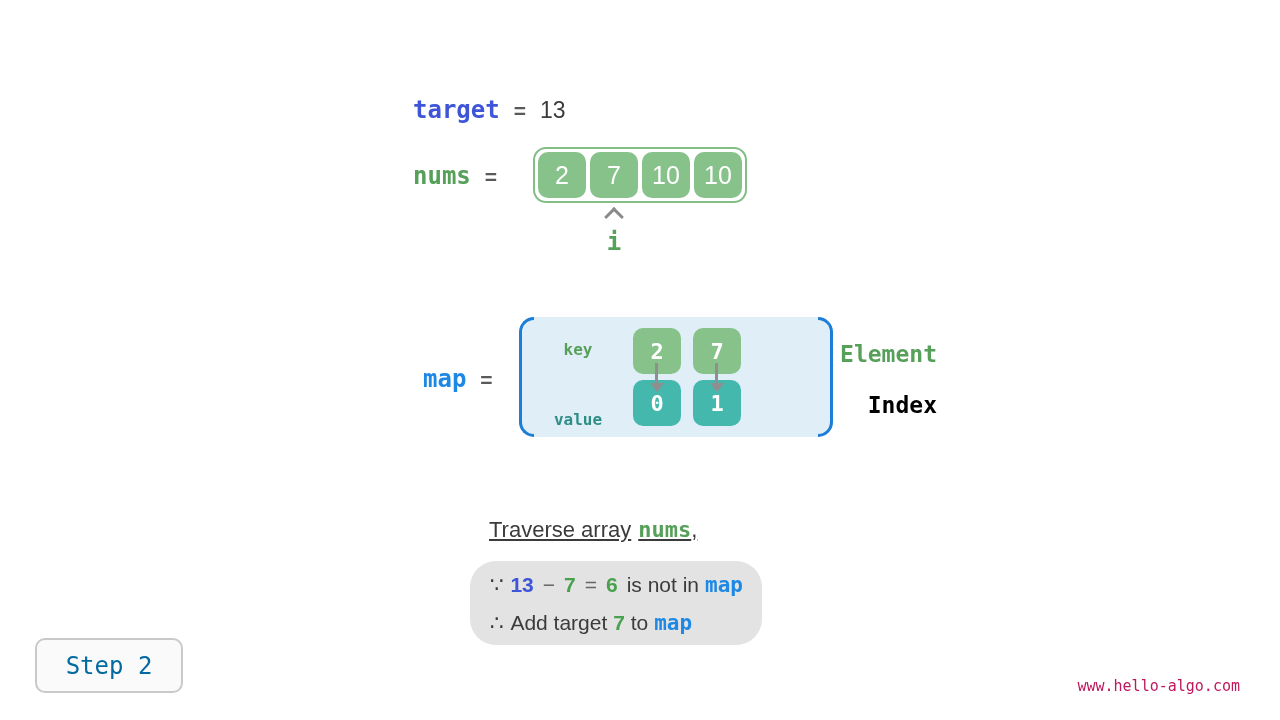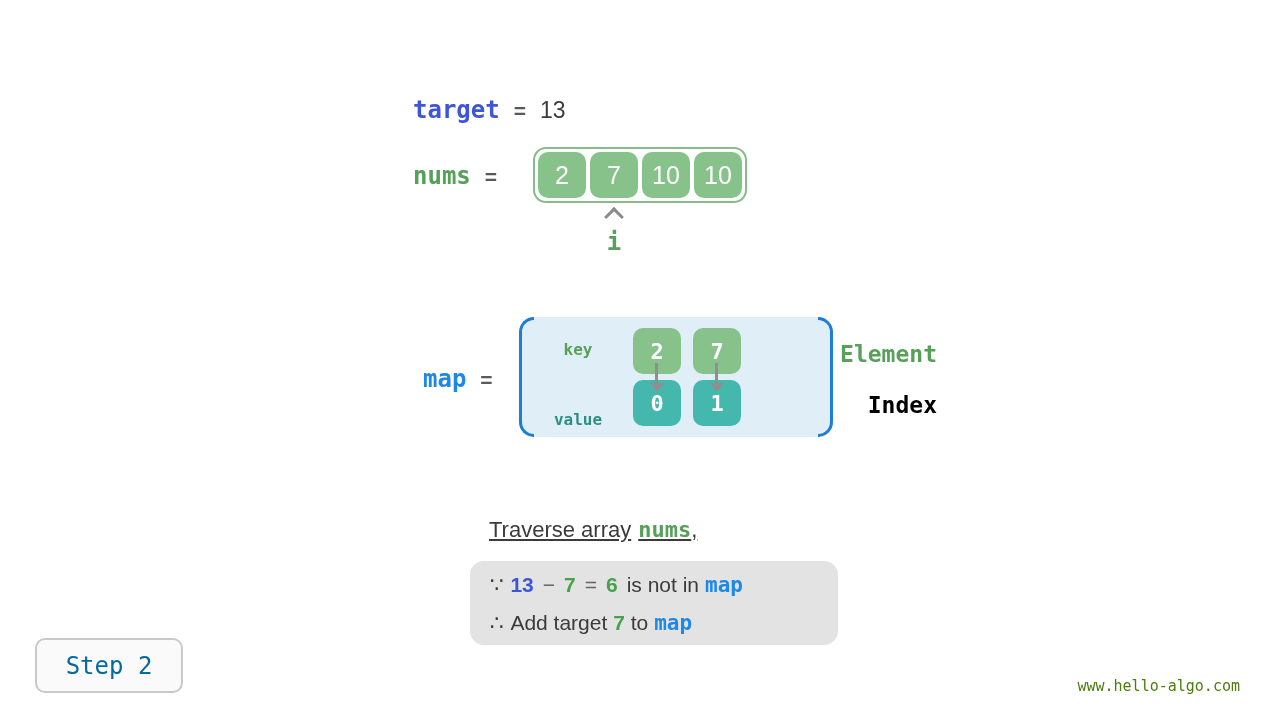--- a/index.html
+++ b/index.html
@@ -64,39 +64,39 @@
   }
   .a0{left:136px;} .a1{left:196px;}
   .side-labels{left:833px;top:340px;width:104px;text-align:right;}
   .element-label{font-size:23px;font-weight:bold;color:#56A05A;line-height:28px;}
   .index-label{font-size:23px;font-weight:bold;color:#000000;line-height:28px;margin-top:23px;}
 
   
   .caption{left:489px;top:515px;font-size:22px;line-height:30px;color:#3B3B3B;text-decoration:underline;}
   .caption .code{font-family:"DejaVu Sans Mono","Liberation Mono",monospace;font-weight:bold;color:#56A05A;font-size:22px;margin-left:7px;}
   .note-box{
-    left:470px;top:561px;width:368px;height:84px;box-sizing:border-box;
-    background:#E3E3E3;border-radius:14px;padding:5px 0 5px 20px;
+    left:470px;top:561px;width:292px;height:84px;box-sizing:border-box;
+    background:#E3E3E3;border-radius:26px;padding:5px 0 5px 20px;
   }
   .note-line{font-size:21px;line-height:37px;color:#3B3B3B;white-space:nowrap;}
   .note-line .bnum{font-weight:bold;}
   .note-line .gnum{font-weight:bold;color:#48A14C;}
   .note-line .oper{color:#666;margin:0 9px;}
   .note-line .gap-r{margin-right:9px;}
   .note-line .code{font-family:"DejaVu Sans Mono","Liberation Mono",monospace;font-weight:bold;color:#1E88E5;font-size:21px;margin-left:6px;}
   .note-line .mark{margin-right:7px;}
 
   
   .step-badge{
     left:35px;top:638px;width:148px;height:55px;box-sizing:border-box;
     border:2px solid #C9C9C9;border-radius:10px;background:#FAFAFA;
     display:flex;align-items:center;justify-content:center;
   }
   .step-badge span{font-family:"DejaVu Sans Mono","Liberation Mono",monospace;font-weight:normal;font-size:24px;color:#0369a1;}
-  .watermark{right:40px;top:677px;font-size:15px;color:#4d7c0f;font-family:"DejaVu Sans Mono","Liberation Mono",monospace;}
+  .watermark{right:40px;top:677px;font-size:15px;color:#be185d;font-family:"DejaVu Sans Mono","Liberation Mono",monospace;}
 </style>
 </head>
 <body>
 
 <div class="canvas">
 
   <div class="abs row target-row">
     <span class="mono kw royal">target</span>
     <span class="op">=</span>
     <span class="plainnum">13</span>

